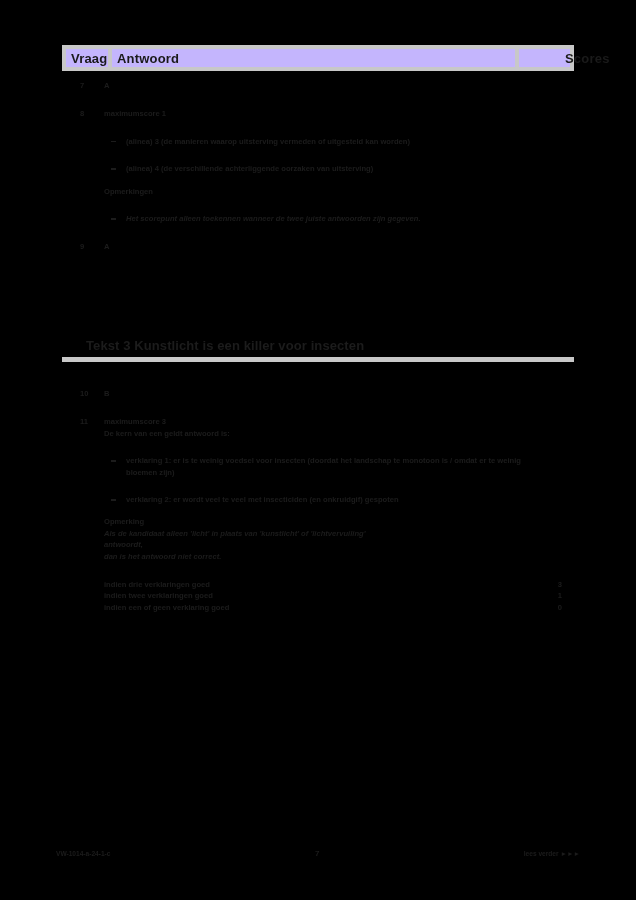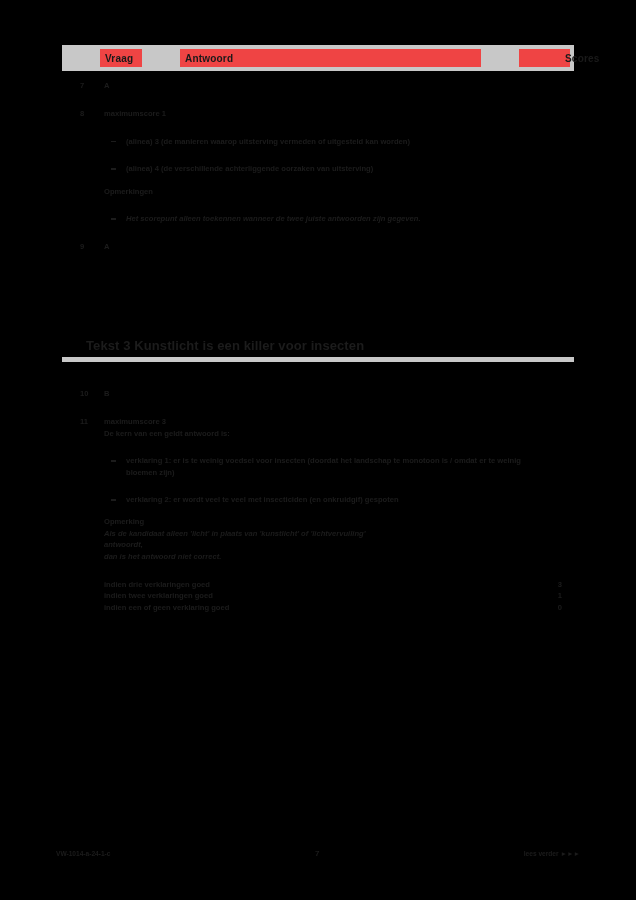--- a/index.html
+++ b/index.html
@@ -28,30 +28,29 @@
     top: 45px;
     width: 512px;
     height: 26px;
     background: #c8c8c8;
     box-sizing: border-box;
     padding: 4px 4px;
     display: flex;
     gap: 4px;
   }
   .hdr-cell {
-    background: #ef4444;
+    background: #c4b5fd;
     color: #1a1a1a;
-    font-size: 10px;
+    font-size: 13px;
     font-weight: bold;
     display: flex;
     align-items: center;
     padding: 0 5px;
     letter-spacing: .2px;
     box-sizing: border-box;
-    margin-left: 34px;
   }
   .hdr-vraag { width: 42px; }
   .hdr-antwoord { flex: 1 1 auto; }
   .hdr-scores { width: 46px; padding-left: 46px; }
 
   
   .content {
     position: absolute;
     left: 62px;
     top: 80px;

